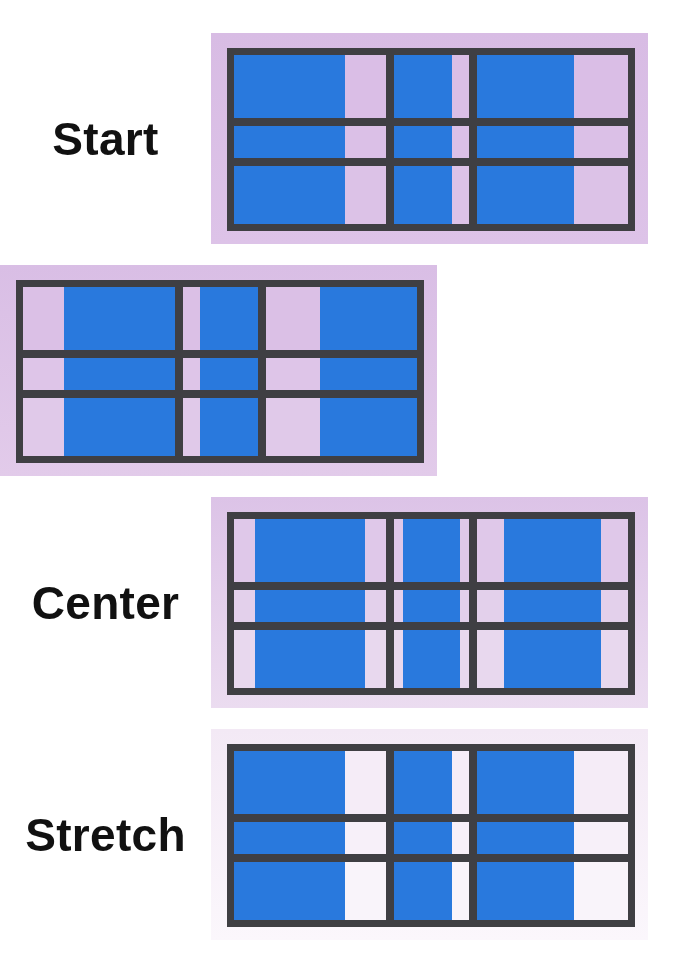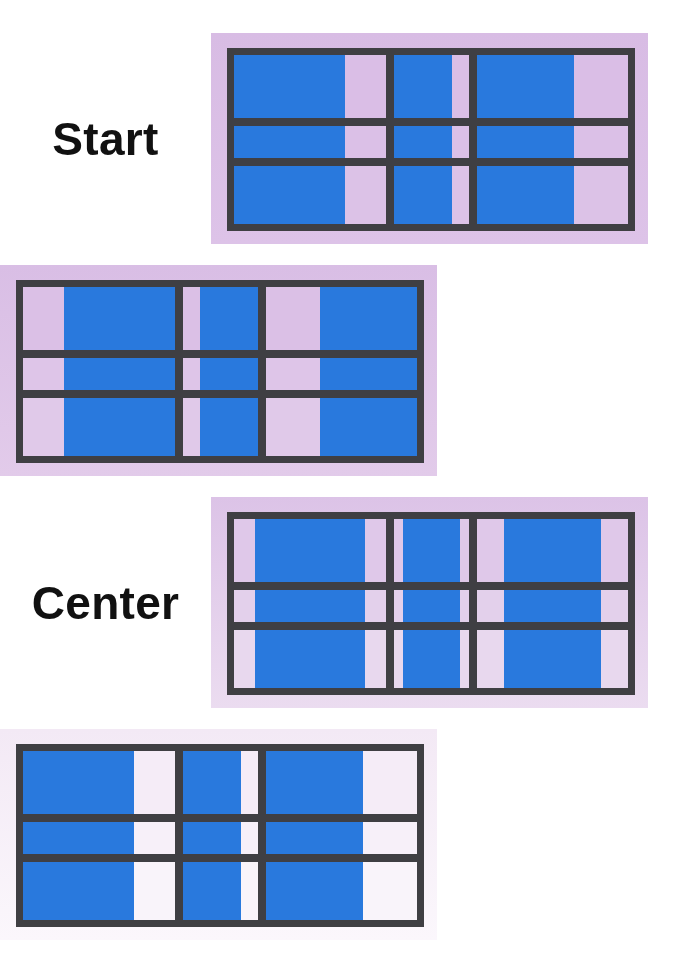--- a/index.html
+++ b/index.html
@@ -140,20 +140,23 @@
             <div class="item"></div>
           </div>
           <div class="cell" style="background: rgb(232, 216, 238);">
             <div class="item"></div>
           </div>
         </div>
     </div>
   </div>
 
   <div class="diagram-row">
+    <div class="label-col">
+      <span class="row-label">Stretch</span>
+    </div>
     <div class="panel align-stretch" style="background: linear-gradient(rgb(243, 233, 245), rgb(251, 247, 252));">
       <div class="frame">
           <div class="cell" style="background: rgb(245, 236, 247);">
             <div class="item"></div>
           </div>
           <div class="cell" style="background: rgb(245, 236, 247);">
             <div class="item"></div>
           </div>
           <div class="cell" style="background: rgb(245, 236, 247);">
             <div class="item"></div>

